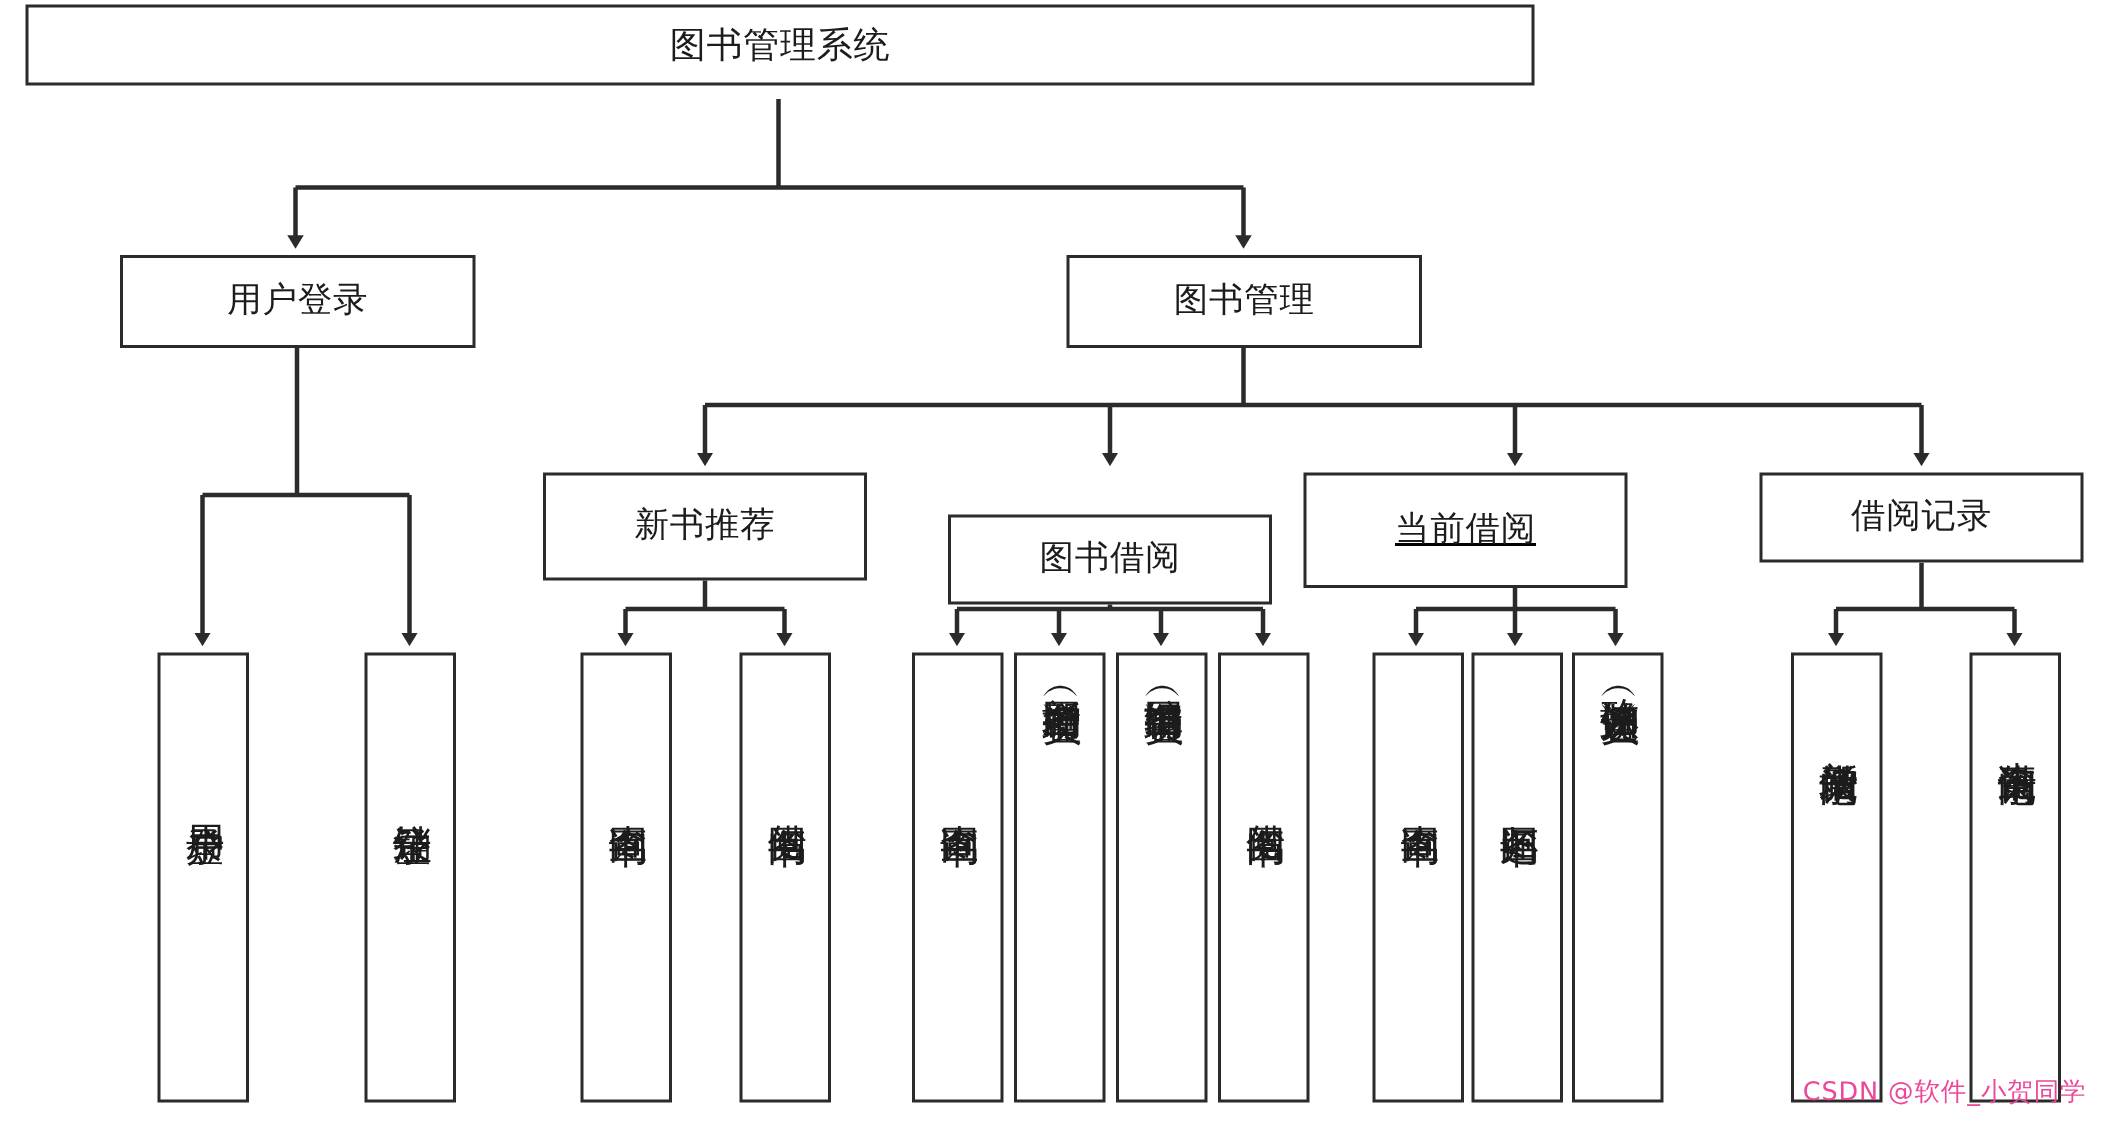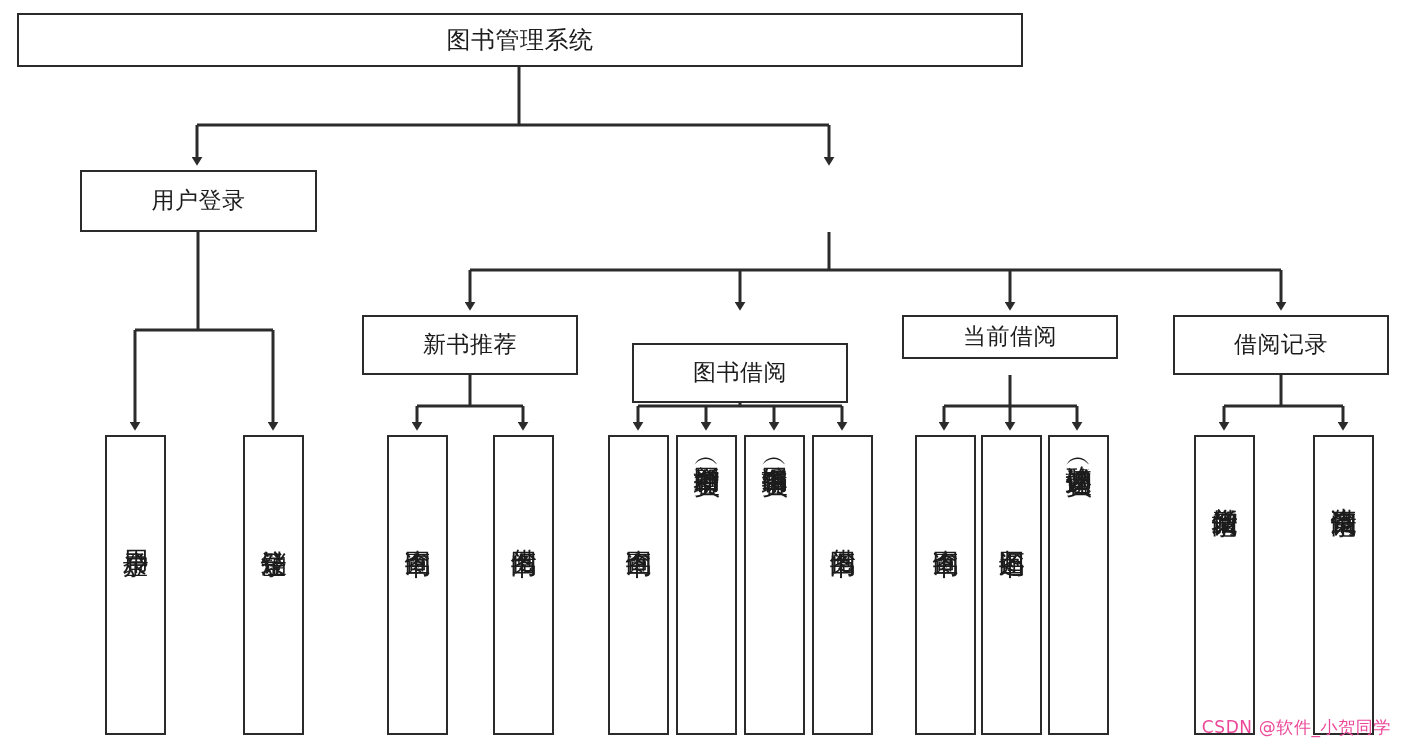--- a/index.html
+++ b/index.html
@@ -129,35 +129,38 @@
       <path d="M 1010,406 L 1010,423" marker-end="url(#arrowhead)"></path>
       <path d="M 1077,406 L 1077,423" marker-end="url(#arrowhead)"></path>
 
       <path d="M 1281,375 L 1281,406"></path>
       <path d="M 1224,406 L 1343,406"></path>
       <path d="M 1224,406 L 1224,423" marker-end="url(#arrowhead)"></path>
       <path d="M 1343,406 L 1343,423" marker-end="url(#arrowhead)"></path>
     </g>
   </svg>
 
-  <div class="node-box root horizontal" style="left:17px; top:13px; width:1006px; height:54px;">
+  <div class="node-box root horizontal" style="left:17px; top:3px; width:1006px; height:54px;">
     <span class="node-label">图书管理系统</span>
   </div>
 
   <div class="node-box horizontal" style="left:80px; top:170px; width:237px; height:62px;">
     <span class="node-label">用户登录</span>
   </div>
-
-  <div class="node-box horizontal" style="left:362px; top:315px; width:216px; height:60px;">
+  <div class="node-box horizontal" style="left:711px; top:170px; width:237px; height:62px;">
+    <span class="node-label">图书管理</span>
+  </div>
+
+  <div class="node-box horizontal" style="left:362px; top:315px; width:216px; height:72px;">
     <span class="node-label">新书推荐</span>
   </div>
   <div class="node-box horizontal" style="left:632px; top:315px; width:216px; height:60px;margin-top:28px;">
     <span class="node-label">图书借阅</span>
   </div>
-  <div class="node-box horizontal" style="left:902px; top:315px; width:216px; height:44px;">
+  <div class="node-box horizontal" style="left:869px; top:315px; width:216px; height:77px;text-decoration:underline;">
     <span class="node-label">当前借阅</span>
   </div>
   <div class="node-box horizontal" style="left:1173px; top:315px; width:216px; height:60px;">
     <span class="node-label">借阅记录</span>
   </div>
 
   <div class="node-box vertical mid" style="left:105px; top:435px; width:61px; height:300px;">
     <span class="node-label">用户登录</span>
   </div>
   <div class="node-box vertical mid" style="left:243px; top:435px; width:61px; height:300px;">

